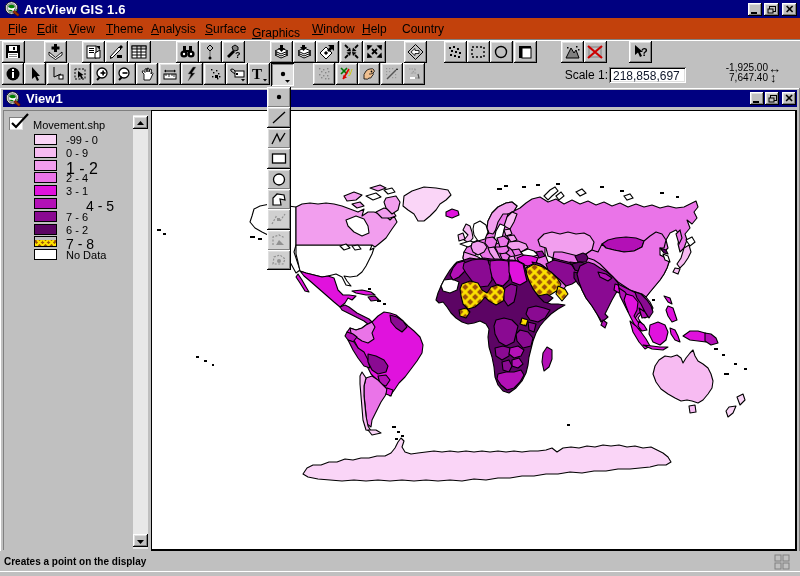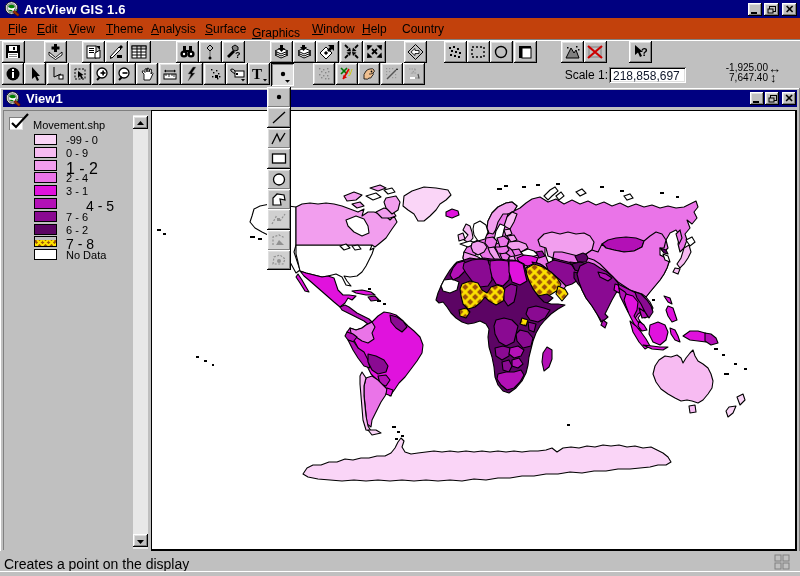--- a/index.html
+++ b/index.html
@@ -693,21 +693,21 @@
     </div>
  <div class="abs raised" style="left:0;top:163px;width:24px;height:20px;background:#d0d0d0;">
       <svg style="position:absolute;left:4px;top:4px;" width="16" height="13">
         <path d="M2 10 L3 3 L9 1 L14 5 L12 10 Z" fill="none" stroke="#909090" stroke-width="1.2" stroke-dasharray="2 1.5"></path>
         <circle cx="8" cy="7" r="2" fill="#909090"></circle>
       </svg>
     </div>
 </div>
 
 <div class="abs" style="left:0;top:551px;width:800px;height:25px;background:#c0c0c0;"></div>
-<div class="abs" style="left:4px;top:556px;font-size:14px;color:#000;">Creates a point on the display</div>
+<div class="abs" style="left:4px;top:556px;font-size:10px;color:#000;font-weight:bold;">Creates a point on the display</div>
 <div class="abs" style="left:0;top:571px;width:800px;height:1px;background:#fff;"></div>
 <div class="abs" style="left:774px;top:554px;width:17px;height:16px;">
  <svg width="17" height="16">
       <g fill="#c0c0c0" stroke="#808080" stroke-width="1">
         <rect x="1" y="1" width="6" height="6"></rect>
         <rect x="9" y="1" width="6" height="6"></rect>
         <rect x="1" y="9" width="6" height="6"></rect>
         <rect x="9" y="9" width="6" height="6"></rect>
       </g>
     </svg>

